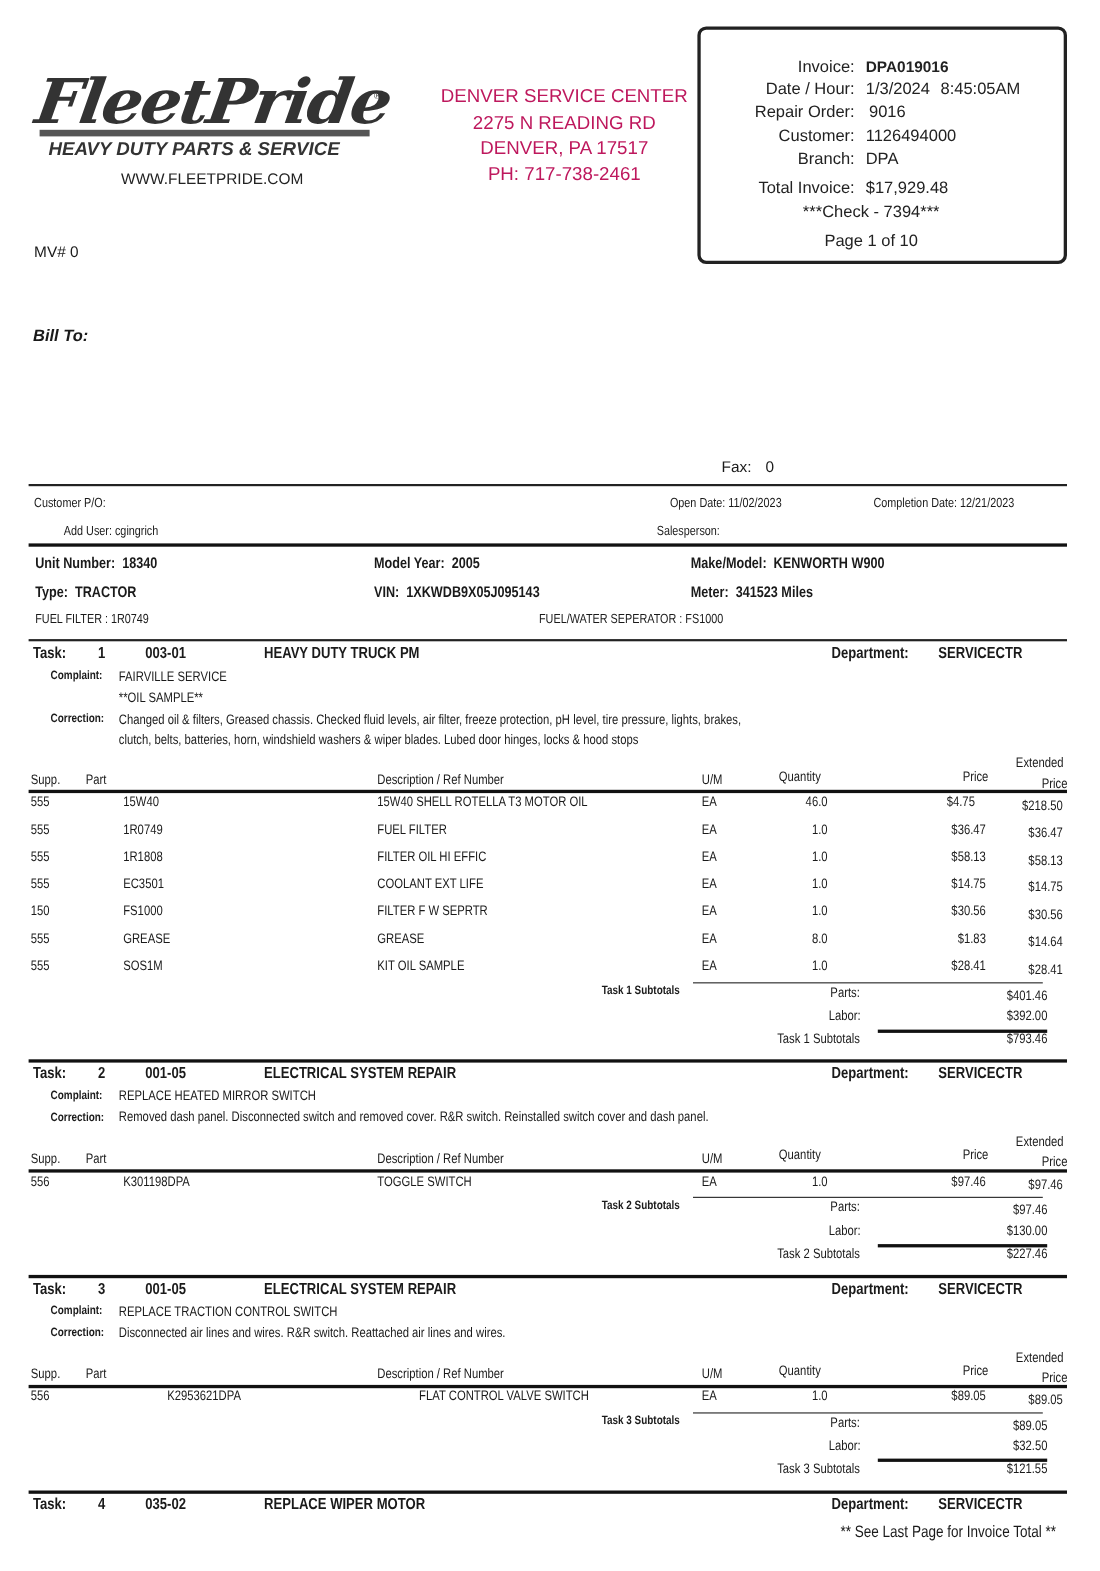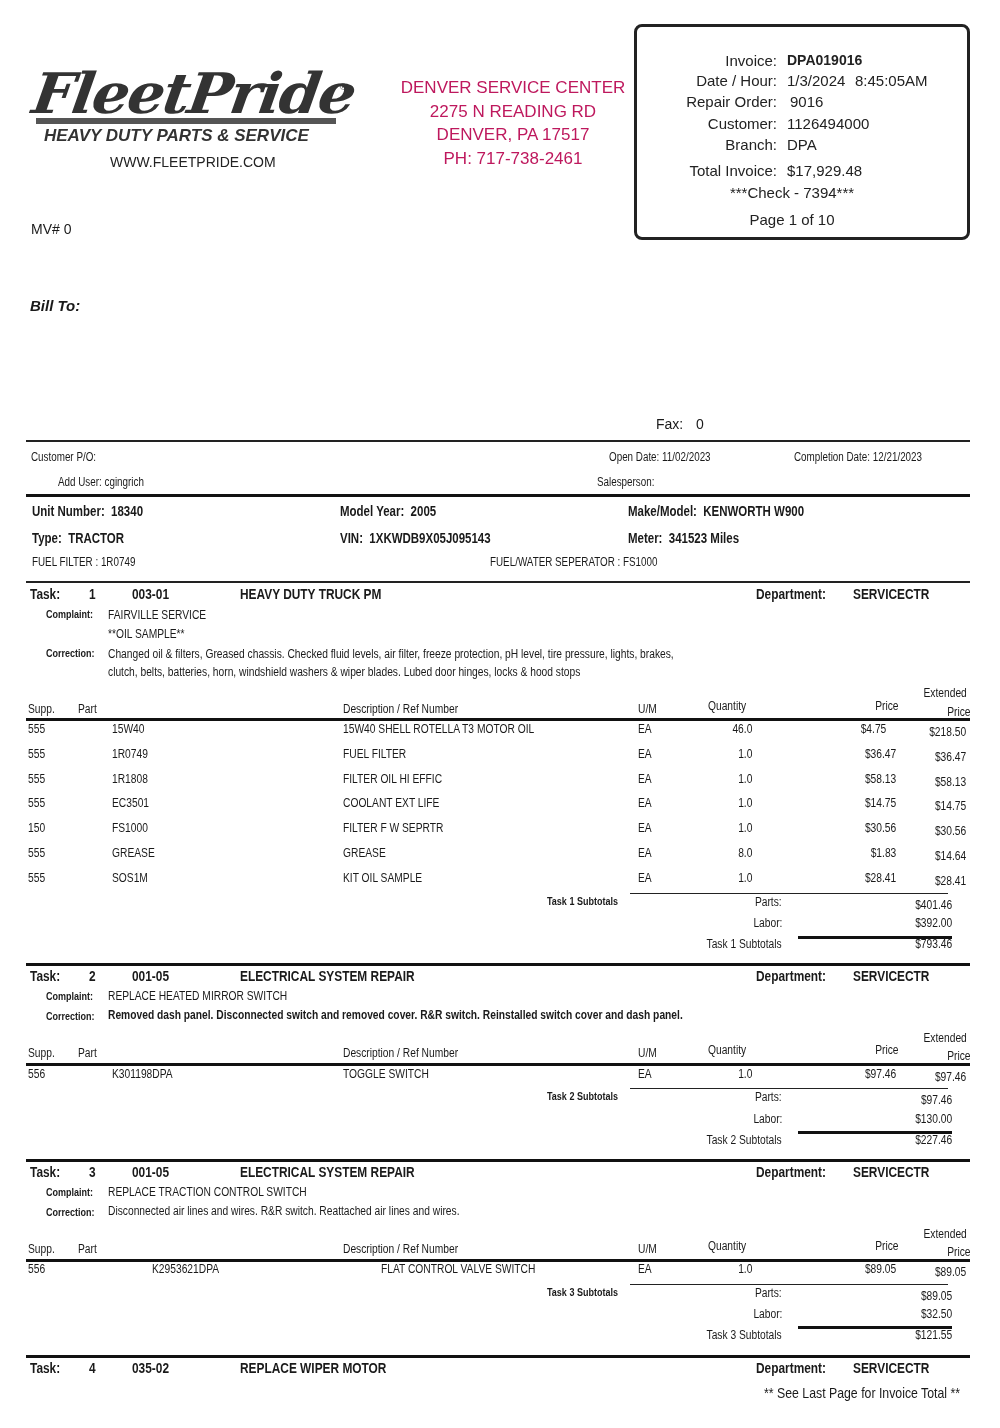--- a/index.html
+++ b/index.html
@@ -238,21 +238,21 @@
   <div class="abs task-head" style="left:30px;top:968px;"><span class="narrow">Task:</span></div>
   <div class="abs task-head" style="left:89px;top:968px;"><span class="narrow">2</span></div>
   <div class="abs task-head" style="left:132px;top:968px;"><span class="narrow">001-05</span></div>
   <div class="abs task-head" style="left:240px;top:968px;"><span class="narrow">ELECTRICAL SYSTEM REPAIR</span></div>
   <div class="abs task-head" style="left:756px;top:968px;"><span class="narrow">Department:</span></div>
   <div class="abs task-head" style="left:853px;top:968px;"><span class="narrow">SERVICECTR</span></div>
 
   <div class="abs lbl-b" style="left:46px;top:990px;"><span class="narrow">Complaint:</span></div>
   <div class="abs txt-s" style="left:108px;top:989px;"><span class="narrow">REPLACE HEATED MIRROR SWITCH</span></div>
   <div class="abs lbl-b" style="left:46px;top:1010px;"><span class="narrow">Correction:</span></div>
-  <div class="abs txt-s" style="left:108px;top:1008px;font-weight:bold;"><span class="narrow">Removed dash panel. Disconnected switch and removed cover. R&amp;R switch. Reinstalled switch cover and dash panel.</span></div>
+  <div class="abs txt-s" style="left:108px;top:1008px;"><span class="narrow">Removed dash panel. Disconnected switch and removed cover. R&amp;R switch. Reinstalled switch cover and dash panel.</span></div>
 
   <div>
     <div class="abs txt-s" style="left:28px;top:1046px;"><span class="narrow">Supp.</span></div>
     <div class="abs txt-s" style="left:78px;top:1046px;"><span class="narrow">Part</span></div>
     <div class="abs txt-s" style="left:343px;top:1046px;"><span class="narrow">Description / Ref Number</span></div>
     <div class="abs txt-s" style="left:638px;top:1046px;"><span class="narrow">U/M</span></div>
     <div class="abs txt-s" style="left:708px;top:1043px;"><span class="narrow">Quantity</span></div>
     <div class="abs txt-s r" style="right:102px;top:1043px;"><span class="narrow-r">Price</span></div>
     <div class="abs txt-s r" style="right:33px;top:1031px;"><span class="narrow-r">Extended</span></div>
     <div class="abs txt-s r" style="right:30px;top:1049px;"><span class="narrow-r">Price</span></div>

